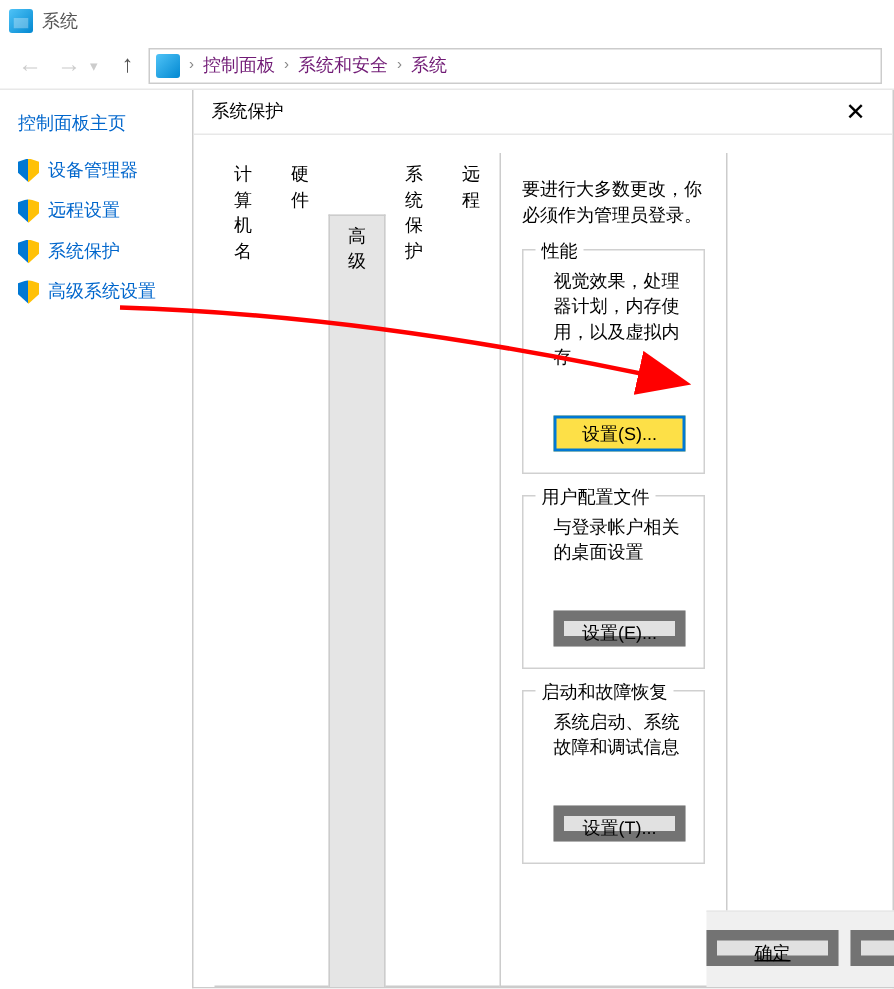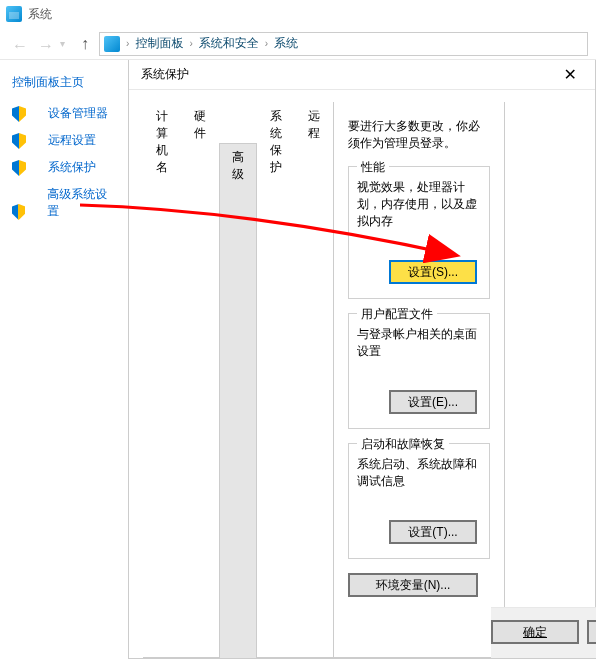--- a/index.html
+++ b/index.html
@@ -9,51 +9,51 @@
     .titlebar-icon { width: 16px; height: 16px; background: linear-gradient(135deg, #4fc3f7, #0288d1); border-radius: 2px; position: relative; }
     .titlebar-icon::after { content: ""; position: absolute; inset: 3px; background: #fff; clip-path: polygon(0 30%, 100% 30%, 100% 100%, 0 100%); opacity: 0.3; }
     .titlebar-text { color: #555; font-size: 12px; }
     
     .navbar { height: 32px; background: #fff; display: flex; align-items: center; padding: 0 8px; border-bottom: 1px solid #e8e8e8; gap: 2px; }
     .nav-arrow { width: 24px; height: 24px; display: flex; align-items: center; justify-content: center; color: #ccc; font-size: 16px; }
     .nav-dropdown { color: #ccc; font-size: 10px; margin-right: 6px; }
     .breadcrumb { display: flex; align-items: center; gap: 6px; border: 1px solid #ccc; height: 24px; padding: 0 4px; flex: 1; background: #fff; }
     .breadcrumb-icon { width: 16px; height: 16px; background: linear-gradient(135deg, #4fc3f7, #0288d1); border-radius: 2px; }
     .breadcrumb-sep { color: #888; font-size: 10px; }
-    .breadcrumb-item { color: #0c4a6e; font-size: 12px; }
+    .breadcrumb-item { color: #701a75; font-size: 12px; }
     
     .content { display: flex; height: calc(100% - 60px); }
     
     .sidebar { width: 128px; background: #fff; padding: 14px 12px; }
     .sidebar-title { color: #0066cc; font-size: 12px; margin-bottom: 14px; display: block; }
-    .sidebar-item { display: flex; align-items: flex-end; gap: 22px; margin-bottom: 10px; cursor: pointer; }
+    .sidebar-item { display: flex; align-items: center; gap: 6px; margin-bottom: 10px; cursor: pointer; }
     .shield-icon { width: 14px; height: 16px; background: linear-gradient(90deg, #0078d4 50%, #ffc107 50%); clip-path: polygon(50% 0, 100% 15%, 100% 60%, 50% 100%, 0 60%, 0 15%); }
     .sidebar-link { color: #0066cc; font-size: 12px; }
     
     .dialog { position: absolute; left: 128px; top: 60px; width: 468px; height: 599px; background: #fff; border: 1px solid #ccc; border-top: none; }
     .dialog-header { height: 30px; display: flex; align-items: center; justify-content: space-between; padding: 0 10px 0 12px; border-bottom: 1px solid #e8e8e8; }
     .dialog-title { font-size: 12px; }
     .dialog-close { font-size: 16px; font-weight: 300; cursor: pointer; padding: 0 8px; }
     
     .dialog-body { padding: 12px 14px 0 14px; height: calc(100% - 30px); display: flex; flex-direction: row; }
     
     .tabs { display: flex; border-bottom: 1px solid #ccc; position: relative; }
     .tab { padding: 5px 12px; font-size: 12px; border: 1px solid transparent; border-bottom: none; cursor: pointer; position: relative; }
     .tab.active { border-color: #ccc; background: #e5e5e5; top: 1px; margin-top: 40px; }
     
     .tab-content { border: 1px solid #ccc; border-top: none; padding: 16px 14px 10px 14px; flex: 1; }
     
     .intro-text { font-size: 12px; margin-bottom: 14px; }
     
-    .fieldset { border: 1px solid #d0d0d0; padding: 12px 12px 14px 8px; margin-bottom: 14px; position: relative; }
+    .fieldset { border: 1px solid #d0d0d0; padding: 12px 12px 14px 20px; margin-bottom: 14px; position: relative; }
     .fieldset-legend { position: absolute; top: -8px; left: 8px; background: #fff; padding: 0 4px; font-size: 12px; }
     .fieldset-text { font-size: 12px; margin-bottom: 30px; }
     .fieldset .btn-row { display: flex; justify-content: flex-end; }
     
-    .btn { min-width: 88px; height: 24px; background: #e1e1e1; border: 2px solid #737373; font-size: 12px; cursor: pointer; padding: 0 12px; }
+    .btn { min-width: 88px; height: 24px; background: #e1e1e1; border: 7px solid #737373; font-size: 12px; cursor: pointer; padding: 0 12px; }
     .btn.highlighted { background: #fde047; border: 2px solid #0078d4; }
     .btn:disabled { color: #4c1d95; }
     
     .env-row { display: flex; justify-content: flex-end; margin-top: 6px; padding-right: 12px; }
     .env-btn { min-width: 130px; }
     
     .dialog-footer { display: flex; justify-content: flex-end; gap: 8px; padding: 12px 14px 14px 0; border-top: 1px solid #e8e8e8; margin-top: auto; background: #f0f0f0; margin-left: -14px; margin-right: -14px; padding-right: 18px; text-decoration: underline; }
     
     .arrow-annotation { position: absolute; left: 70px; top: 200px; width: 400px; height: 100px; pointer-events: none; z-index: 100; }
   </style>
@@ -136,23 +136,20 @@
       </div>
 
       <div class="fieldset">
         <span class="fieldset-legend">启动和故障恢复</span>
         <div class="fieldset-text">系统启动、系统故障和调试信息</div>
         <div class="btn-row">
           <button class="btn">设置(T)...</button>
         </div>
       </div>
 
-      <div class="env-row">
-        <button class="btn env-btn">环境变量(N)...</button>
-      </div>
     </div>
 
     <div class="dialog-footer">
       <button class="btn">确定</button>
       <button class="btn">取消</button>
       <button class="btn" disabled="">应用(A)</button>
     </div>
   </div>
 </div>
 

